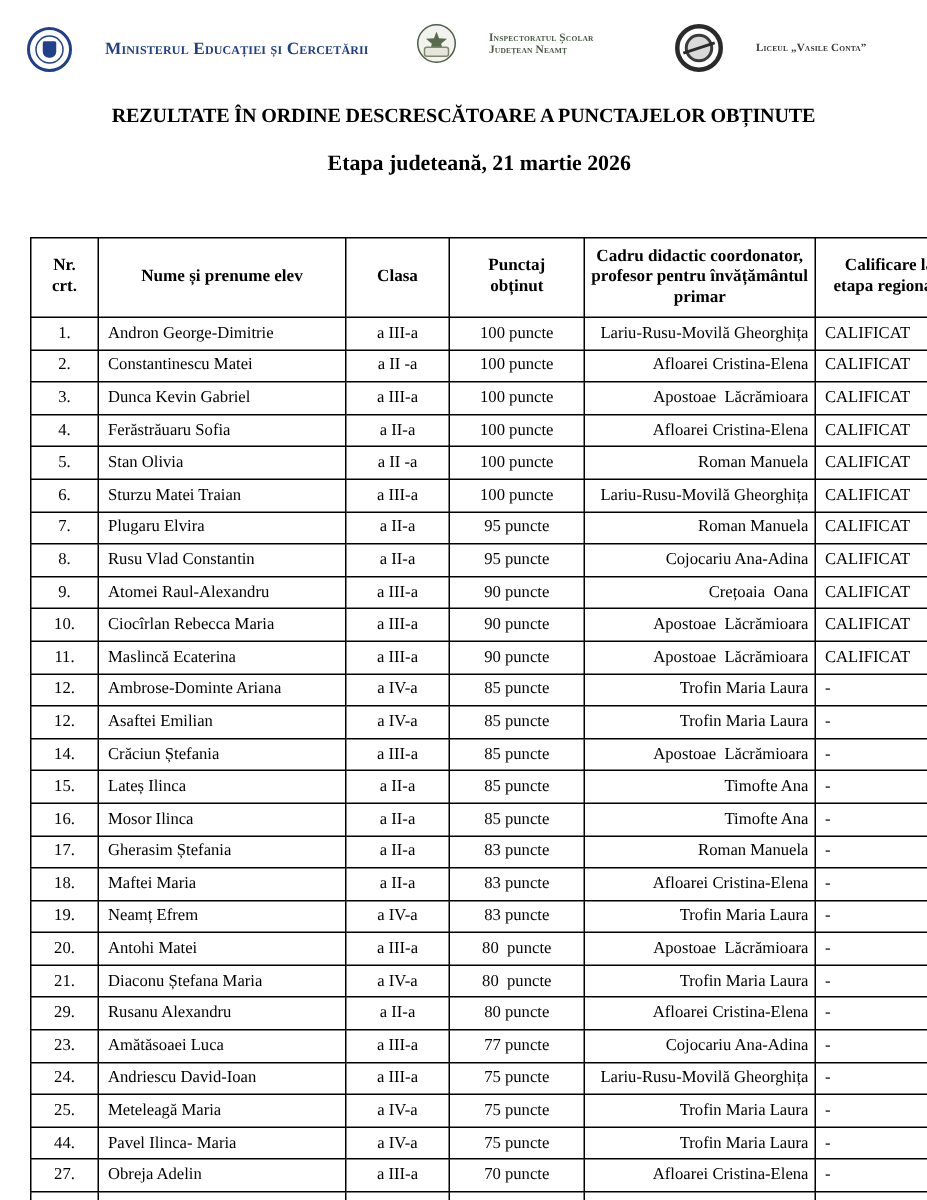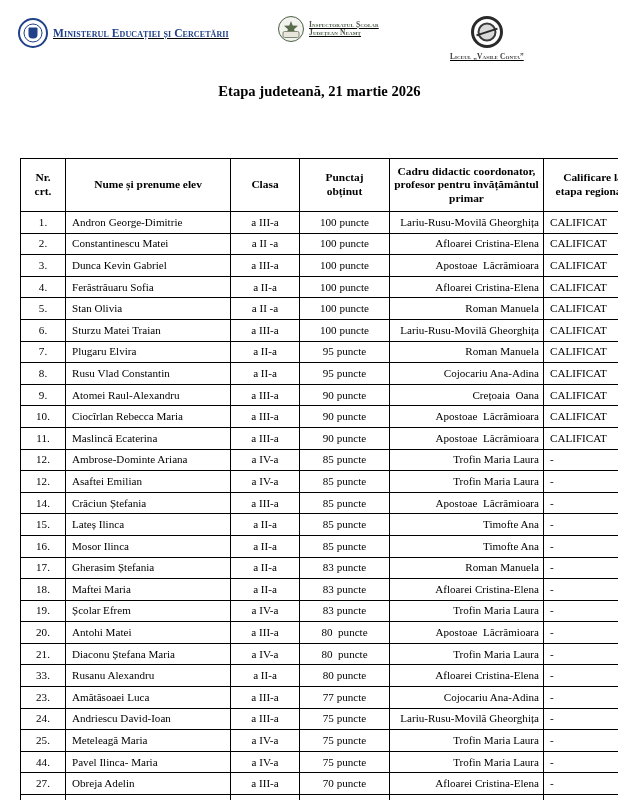--- a/index.html
+++ b/index.html
@@ -26,26 +26,25 @@
     position: absolute;
     top: 8px;
     left: 0;
     width: 618px;
     height: 46px;
   }
   .logo-block {
     position: absolute;
     display: flex;
     align-items: center;
-    gap: 5px;
-    text-decoration: underline;
+    gap: 22px;
   }
   .logo-block.ministry { left: 18px; top: 10px; text-align: center; }
   .logo-block.isj      { left: 278px; top: 8px; }
-  .logo-block.liceu    { left: 450px; top: 8px; flex-direction: column; }
+  .logo-block.liceu    { left: 450px; top: 8px; }
 
   .seal {
     flex: 0 0 auto;
     border-radius: 50%;
     position: relative;
   }
   .seal-ministry {
     width: 26px; height: 26px;
     border: 2px solid #20408a;
     background: #ffffff;
@@ -226,20 +225,21 @@
     </div>
 
     <div class="logo-block liceu">
       <div class="seal seal-liceu"></div>
       <div class="logo-text liceu">Liceul „Vasile Conta”</div>
     </div>
 
   </div>
 
   <div class="title-block">
+    <div class="title-line">REZULTATE  ÎN ORDINE DESCRESCĂTOARE A PUNCTAJELOR OBȚINUTE</div>
     <div class="subtitle">Etapa judeteană, 21 martie 2026</div>
   </div>
 
   <table class="results-table">
     <thead>
       <tr>
         <th class="c-nr">
           <span>Nr.</span><br>
           <span>crt.</span>
         </th>
@@ -400,21 +400,21 @@
         <tr>
           <td class="c-nr">18.</td>
           <td class="c-name">Maftei Maria</td>
           <td class="c-class">a II-a</td>
           <td class="c-score">83 puncte</td>
           <td class="c-teach">Afloarei Cristina-Elena</td>
           <td class="c-qual">-</td>
         </tr>
         <tr>
           <td class="c-nr">19.</td>
-          <td class="c-name">Școlar Efrem</td>
+          <td class="c-name">Neamț Efrem</td>
           <td class="c-class">a IV-a</td>
           <td class="c-score">83 puncte</td>
           <td class="c-teach">Trofin Maria Laura</td>
           <td class="c-qual">-</td>
         </tr>
         <tr>
           <td class="c-nr">20.</td>
           <td class="c-name">Antohi Matei</td>
           <td class="c-class">a III-a</td>
           <td class="c-score">80  puncte</td>
@@ -423,21 +423,21 @@
         </tr>
         <tr>
           <td class="c-nr">21.</td>
           <td class="c-name">Diaconu Ștefana Maria</td>
           <td class="c-class">a IV-a</td>
           <td class="c-score">80  puncte</td>
           <td class="c-teach">Trofin Maria Laura</td>
           <td class="c-qual">-</td>
         </tr>
         <tr>
-          <td class="c-nr">33.</td>
+          <td class="c-nr">29.</td>
           <td class="c-name">Rusanu Alexandru</td>
           <td class="c-class">a II-a</td>
           <td class="c-score">80 puncte</td>
           <td class="c-teach">Afloarei Cristina-Elena</td>
           <td class="c-qual">-</td>
         </tr>
         <tr>
           <td class="c-nr">23.</td>
           <td class="c-name">Amătăsoaei Luca</td>
           <td class="c-class">a III-a</td>

